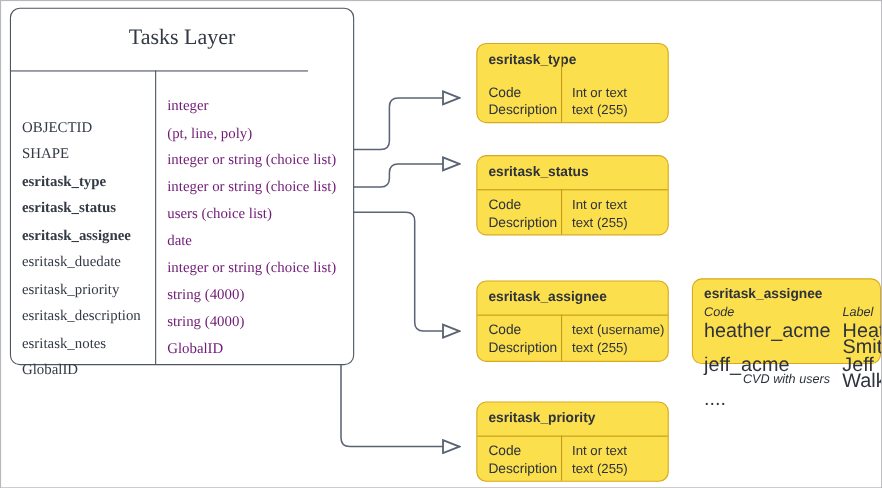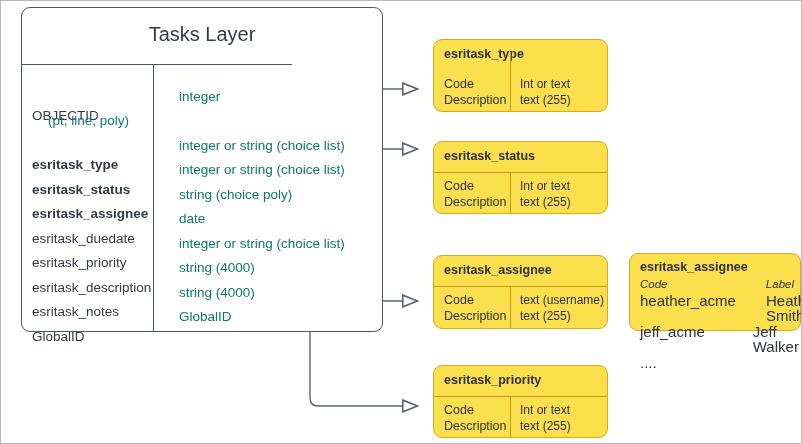--- a/index.html
+++ b/index.html
@@ -33,24 +33,25 @@
 
   
   .entity {
     position: absolute;
     background: #ffffff;
     border: 1.4px solid #4c5561;
     border-radius: 9px;
     box-sizing: border-box;
   }
   #tasks-layer {
-    left: 20px;
+    left: 8px;
     top: 6px;
-    width: 362px;
+    width: 313px;
     height: 325px;
+    font-family: Liberation Serif, serif;
   }
   .entity-title {
     position: absolute;
     left: 0;
     top: 0;
     width: 100%;
     height: 52px;
     line-height: 52px;
     text-align: center;
     font-size: 20px;
@@ -86,24 +87,24 @@
   .field-name {
     width: 131px;
     padding-left: 10px;
     box-sizing: border-box;
     font-size: 13.5px;
     color: #333a45;
     margin-top: 39px;
   }
   .field-type {
     flex: 1;
-    padding-left: 26px;
+    padding-left: 11px;
     box-sizing: border-box;
     font-size: 13.5px;
-    color: #0f766e;
+    color: #701a75;
   }
   .field-row.bold .field-name { font-weight: bold; }
 
   
   .dbox {
     position: absolute;
     background: #fcdf4c;
     border: 1.4px solid #d6a91e;
     border-radius: 9px;
     box-sizing: border-box;
@@ -168,21 +169,21 @@
   }
   .cvd-grid {
     position: absolute;
     left: 10px;
     top: 23px;
     right: 6px;
   }
   .cvd-row {
     display: flex;
     line-height: 15.5px;
-    font-size: 15px;
+    font-size: 18px;
     color: #2d323c;
   }
   .cvd-row.hdr { font-style: italic; font-size: 11.5px; }
   .cvd-c1 { width: 78px; }
   .cvd-c2 { flex: 1; margin-left: 48px; }
   #cvd-caption {
     position: absolute;
     left: 628px;
     top: 338px;
     width: 172px;
@@ -219,33 +220,34 @@
     <div class="entity-title">Tasks Layer</div>
     <div class="title-rule"></div>
     <div class="col-rule"></div>
 
     <div class="field-list">
       <div class="field-row">
         <div class="field-name">OBJECTID</div>
         <div class="field-type">integer</div>
       </div>
       <div class="field-row">
+        <div class="field-name">SHAPE</div>
         <div class="field-type">(pt, line, poly)</div>
       </div>
       <div class="field-row bold">
         <div class="field-name">esritask_type</div>
         <div class="field-type">integer or string (choice list)</div>
       </div>
       <div class="field-row bold">
         <div class="field-name">esritask_status</div>
         <div class="field-type">integer or string (choice list)</div>
       </div>
       <div class="field-row bold">
         <div class="field-name">esritask_assignee</div>
-        <div class="field-type">string (choice poly)</div>
+        <div class="field-type">users (choice list)</div>
       </div>
       <div class="field-row">
         <div class="field-name">esritask_duedate</div>
         <div class="field-type">date</div>
       </div>
       <div class="field-row">
         <div class="field-name">esritask_priority</div>
         <div class="field-type">integer or string (choice list)</div>
       </div>
       <div class="field-row">
@@ -333,14 +335,15 @@
         <div class="cvd-c1">jeff_acme</div>
         <div class="cvd-c2">Jeff Walker</div>
       </div>
       <div class="cvd-row">
         <div class="cvd-c1">....</div>
         <div class="cvd-c2"></div>
       </div>
     </div>
   </div>
 
+  <div id="cvd-caption">CVD with users</div>
 
 </div>
 
 </body></html>

